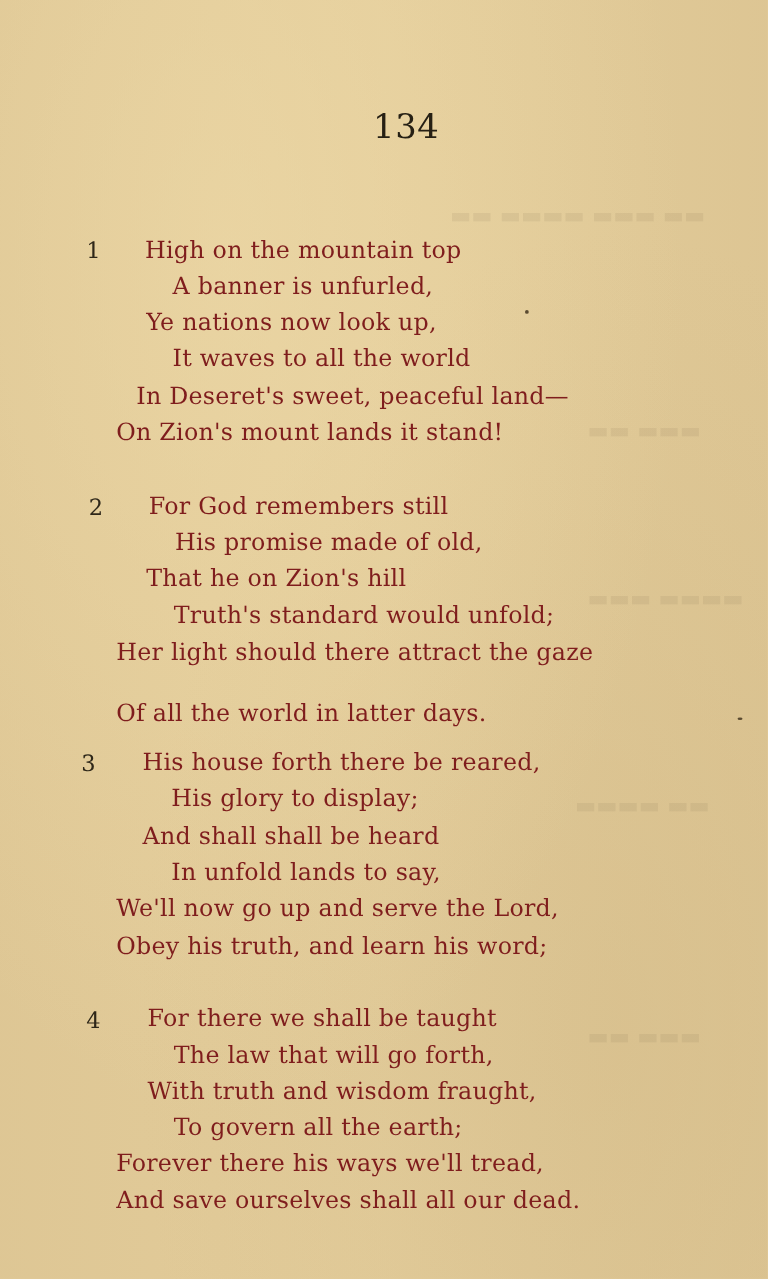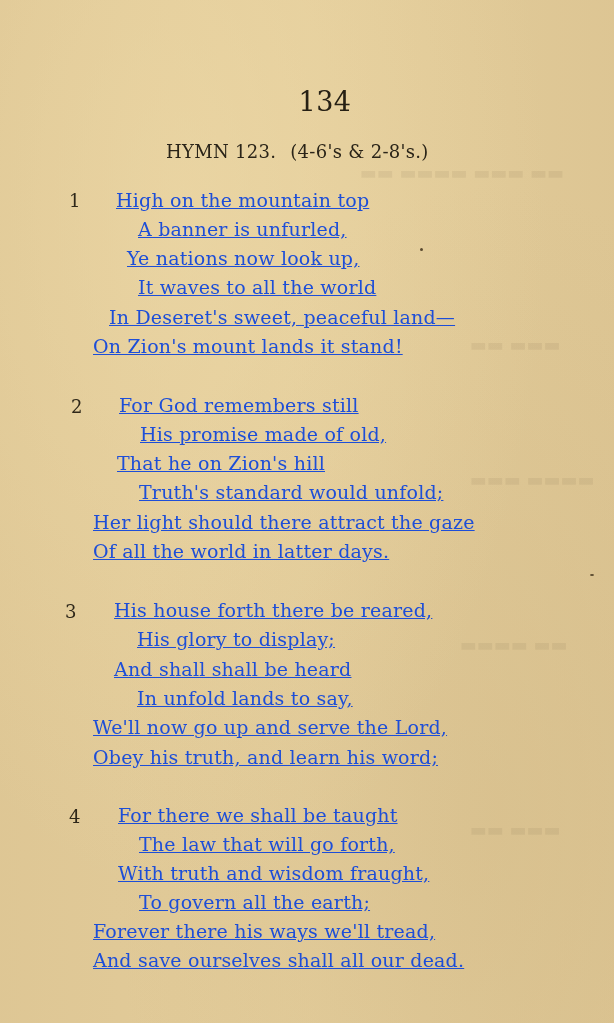--- a/index.html
+++ b/index.html
@@ -54,22 +54,21 @@
     .verse-number {
       position: absolute;
       font-size: 18px;
       color: #2e2719;
     }
     .line {
       position: absolute;
       font-size: 19px;
       white-space: nowrap;
       letter-spacing: 0.2px;
-      color: #1d4ed8;
-      text-decoration: underline;
+      color: #7f1d1d;
     }
     .bleed {
       position: absolute;
       color: rgba(120,100,70,0.10);
       font-size: 18px;
       white-space: nowrap;
       transform: scaleX(-1);
       pointer-events: none;
     }
     .speck {
@@ -87,42 +86,39 @@
   <div class="bleed" style="top:118px; left:360px;">▬▬ ▬▬▬ ▬▬▬▬ ▬▬</div>
   <div class="bleed" style="top:290px; left:470px;">▬▬▬ ▬▬</div>
   <div class="bleed" style="top:425px; left:470px;">▬▬▬▬ ▬▬▬</div>
   <div class="bleed" style="top:590px; left:460px;">▬▬ ▬▬▬▬</div>
   <div class="bleed" style="top:775px; left:470px;">▬▬▬ ▬▬</div>
   <div class="speck" style="top:204px; left:420px;"></div>
   <div class="speck" style="top:530px; left:590px; width:4px; height:2px;"></div>
 
   <div class="page-number">134</div>
 
-  <div class="hymn-title">
-    <span>HYMN 123.</span><span class="meter">(4-6's &amp; 2-8's.)</span>
-  </div>
 
   <div class="verse">
     <span class="verse-number" style="top:146px; left:69px;">1</span>
     <span class="line" style="top:145px; left:116px;">High on the mountain top</span>
     <span class="line" style="top:174px; left:138px;">A banner is unfurled,</span>
-    <span class="line" style="top:203px; left:127px;">Ye nations now look up,</span>
+    <span class="line" style="top:203px; left:117px;">Ye nations now look up,</span>
     <span class="line" style="top:232px; left:138px;">It waves to all the world</span>
     <span class="line" style="top:262px; left:109px;">In Deseret's sweet, peaceful land—</span>
     <span class="line" style="top:291px; left:93px;">On Zion's mount lands it stand!</span>
   </div>
 
   <div class="verse">
     <span class="verse-number" style="top:352px; left:71px;">2</span>
     <span class="line" style="top:350px; left:119px;">For God remembers still</span>
     <span class="line" style="top:379px; left:140px;">His promise made of old,</span>
     <span class="line" style="top:408px; left:117px;">That he on Zion's hill</span>
     <span class="line" style="top:437px; left:139px;">Truth's standard would unfold;</span>
     <span class="line" style="top:467px; left:93px;">Her light should there attract the gaze</span>
-    <span class="line" style="top:496px; left:93px;text-align:right;">Of all the world in latter days.</span>
+    <span class="line" style="top:516px; left:93px;text-align:right;">Of all the world in latter days.</span>
   </div>
 
   <div class="verse">
     <span class="verse-number" style="top:557px; left:65px;">3</span>
     <span class="line" style="top:555px; left:114px;">His house forth there be reared,</span>
     <span class="line" style="top:584px; left:137px;">His glory to display;</span>
     <span class="line" style="top:614px; left:114px;">And shall shall be heard</span>
     <span class="line" style="top:643px; left:137px;">In unfold lands to say,</span>
     <span class="line" style="top:672px; left:93px;">We'll now go up and serve the Lord,</span>
     <span class="line" style="top:702px; left:93px;">Obey his truth, and learn his word;</span>

